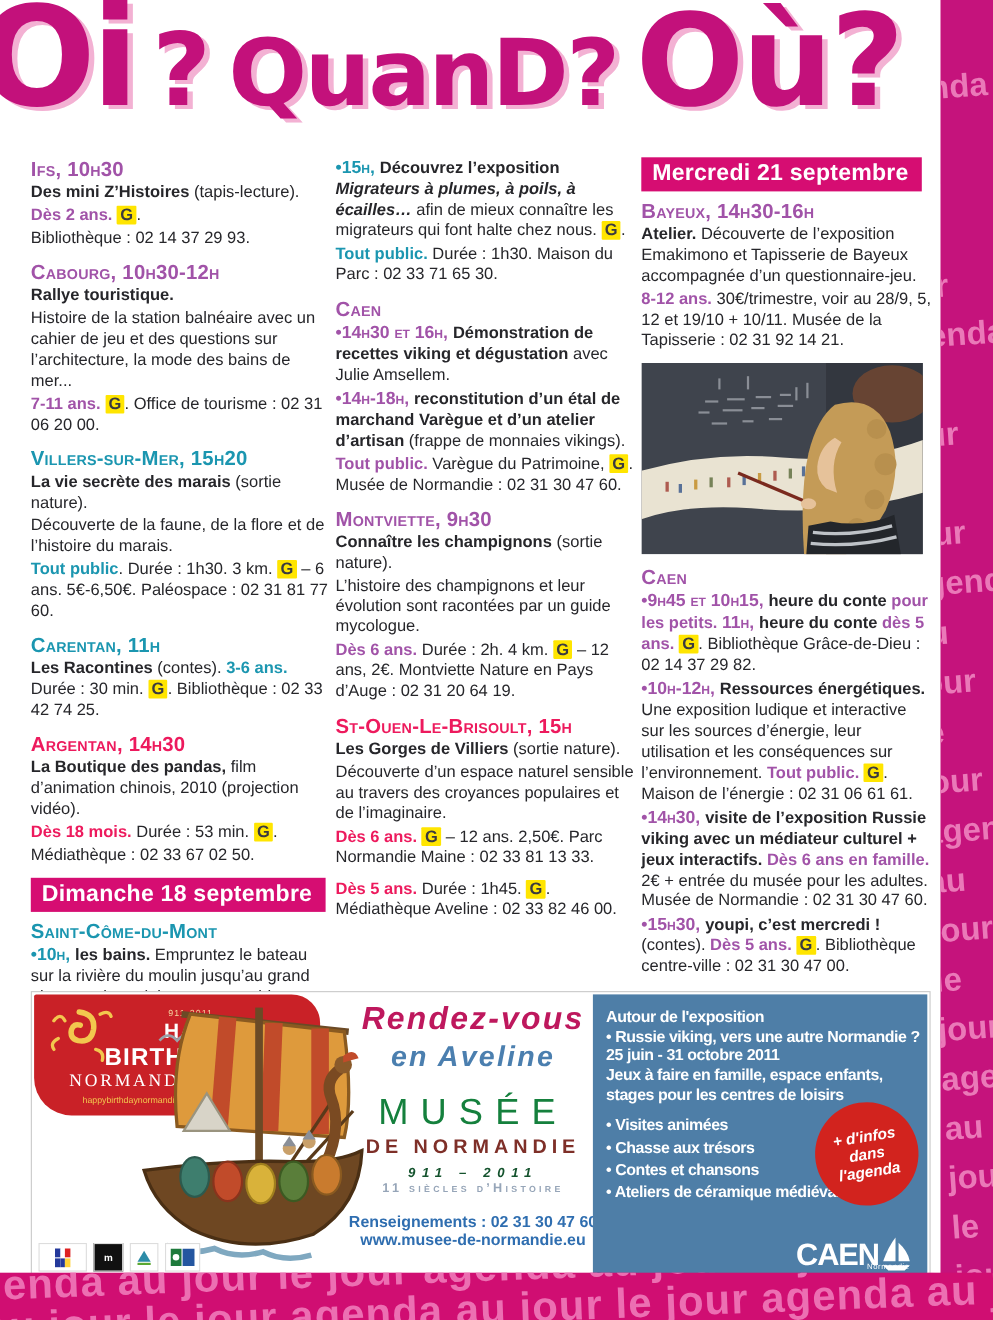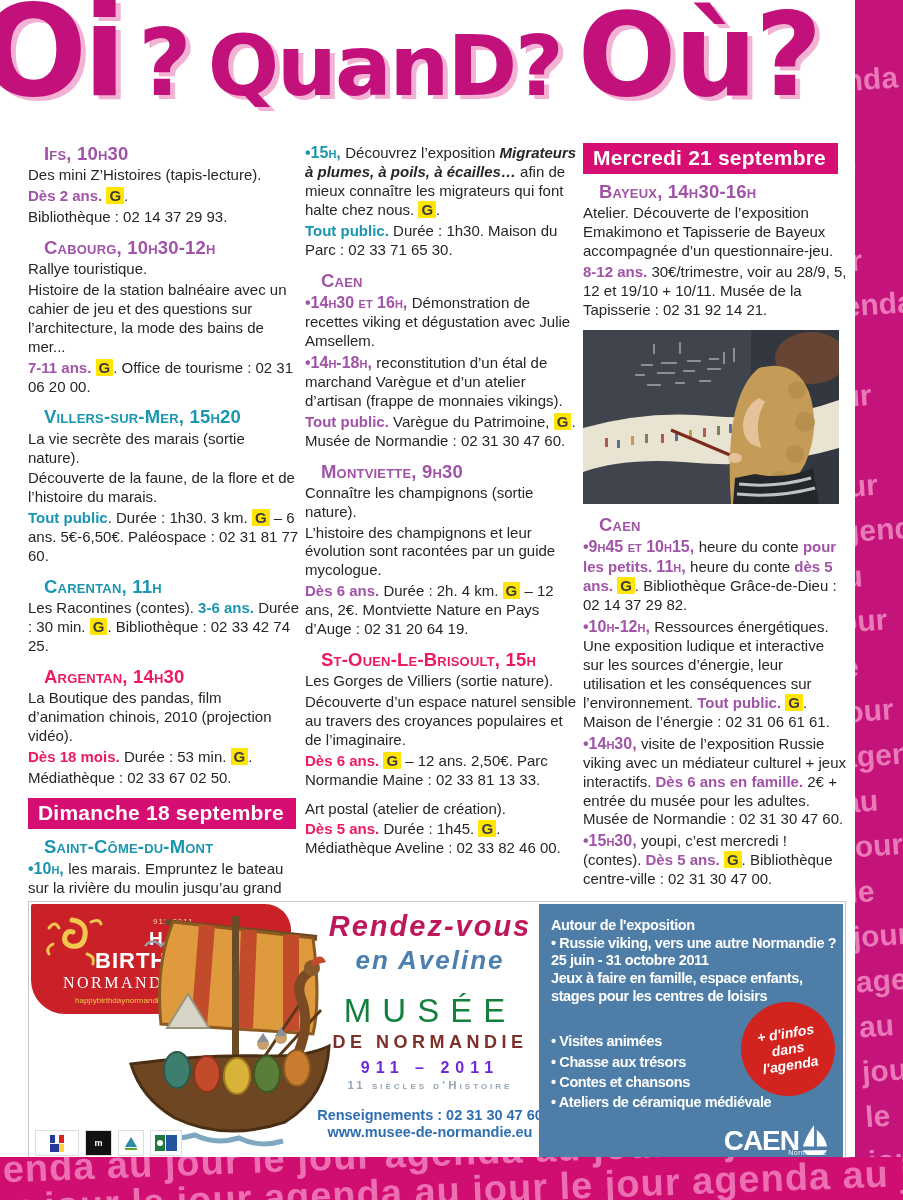--- a/index.html
+++ b/index.html
@@ -25,26 +25,26 @@
     color:#EA79B8;transform:rotate(-4deg);word-spacing:9999px;}
   
   .content{position:absolute;left:28px;top:143px;width:820px;}
   .col{position:absolute;top:0;}
   .col[data-col="0"]{left:0;width:272px;}
   .col[data-col="1"]{left:277px;width:272px;}
   .col[data-col="2"]{left:555px;width:264px;}
   .section{margin:0 0 10px 0;}
   .banner{display:inline-block;background:#D60D72;color:#fff;font-weight:bold;font-size:21px;
     padding:3px 12px 4px 10px;margin:0 0 7px 0;letter-spacing:0.2px;}
-  .hd{margin:0 0 2px 16px;font-size:18.5px;font-weight:bold;font-variant:small-caps;letter-spacing:0.2px;line-height:1.15;}
+  .hd{margin:0 0 2px 0;font-size:18.5px;font-weight:bold;font-variant:small-caps;letter-spacing:0.2px;line-height:1.15;}
   .hd.purple{color:#A153A8;}
   .hd.teal{color:#1B96B0;}
   .hd.red{color:#ED1A5D;}
   .para{margin:0 0 2px 0;font-size:15px;line-height:1.26;}
-  .rb{font-weight:normal;}
+  .rb{font-weight:bold;}
   .rbi{font-weight:bold;font-style:italic;}
   .rp{font-weight:bold;color:#A153A8;}
   .rt{font-weight:bold;color:#1B96B0;}
   .rr{font-weight:bold;color:#ED1A5D;}
   .rpb{font-weight:bold;color:#A153A8;font-variant:small-caps;font-size:16px;}
   .rtb{font-weight:bold;color:#1B96B0;font-variant:small-caps;font-size:16px;}
   .rg{background:#FFE500;font-weight:bold;color:#3a3a40;padding:0 3px;border-radius:1px;}
   .photo{width:256px;height:174px;margin:6px 0 6px 0;overflow:hidden;}
   
   .ad{position:absolute;left:28px;top:901px;width:818px;height:261px;background:#fff;
@@ -57,36 +57,36 @@
   .badge-birthday{position:absolute;left:64px;top:44px;font-size:22px;font-weight:bold;letter-spacing:1px;}
   .badge-normandie{position:absolute;left:32px;top:70px;font-size:16px;font-family:"Liberation Serif",serif;
     letter-spacing:2.5px;}
   .badge-url{position:absolute;left:44px;top:92px;font-size:8px;color:#F2C74E;}
   .ad-ship{position:absolute;left:86px;top:4px;}
   .ad-mid{position:absolute;left:268px;top:8px;width:266px;text-align:center;}
   .rdv1{font-size:29px;color:#be185d;font-style:italic;font-weight:bold;letter-spacing:2px;}
   .rdv2{font-size:26px;color:#4B7FAF;font-style:italic;font-weight:bold;letter-spacing:2px;margin-top:2px;}
   .musee{font-size:33px;color:#15803d;letter-spacing:11px;margin-top:16px;font-weight:500;}
   .denorm{font-size:18px;color:#7E2F28;letter-spacing:4.5px;font-weight:bold;margin-top:2px;}
-  .m-years{font-size:16px;color:#6d28d9;letter-spacing:6px;margin-top:6px;font-weight:bold;}
+  .m-years{font-size:12px;color:#14532d;letter-spacing:6px;margin-top:6px;font-weight:bold;font-style:italic;}
   .siecles{font-size:11.5px;color:#96A5B8;letter-spacing:3px;font-variant:small-caps;font-weight:bold;margin-top:2px;}
   .renseign{font-size:14.5px;color:#2F6EB0;font-weight:bold;margin-top:16px;}
   .website{font-size:14.5px;color:#2F6EB0;font-weight:bold;margin-top:1px;}
   .ad-logos{position:absolute;left:6px;bottom:5px;display:flex;gap:6px;align-items:center;}
   .logo-box{height:24px;border:1px solid #ddd;background:#fff;display:flex;align-items:center;justify-content:center;font-size:6px;color:#888;}
   .logo-flags{width:42px;flex-direction:column;gap:1px;}
   .flag{width:14px;height:8px;display:flex;}
   .flag span{flex:1;}
   .logo-black{width:25px;background:#111;color:#fff;font-size:9px;font-weight:bold;}
   .logo-teal{width:24px;}
   .logo-green{width:30px;}
   .ad-blue{position:absolute;right:2px;top:2px;width:304px;height:257px;background:#4E7EA7;color:#fff;
     box-sizing:border-box;padding:13px 10px 10px 12px;overflow:hidden;}
   .blue-line{font-size:14.5px;font-weight:bold;line-height:1.22;letter-spacing:-0.4px;white-space:nowrap;}
-  .blue-bullets{margin-top:26px;}
+  .blue-bullets{margin-top:8px;}
   .blue-bullets .blue-line{line-height:1.4;}
   .info-circle{position:absolute;right:8px;top:98px;width:94px;height:94px;border-radius:50%;
     background:#D2231E;transform:rotate(-9deg);display:flex;flex-direction:column;align-items:center;
     justify-content:center;text-align:center;}
   .circle-line{font-size:14px;font-weight:bold;font-style:italic;line-height:1.15;color:#fff;}
   .caen-logo{position:absolute;right:14px;bottom:6px;display:flex;align-items:flex-end;gap:2px;}
   .caen-word{font-size:28px;font-weight:bold;letter-spacing:-1px;line-height:1;}
   .caen-sail{position:relative;top:2px;}
   .caen-normandie{position:absolute;right:2px;bottom:-1px;font-size:7px;letter-spacing:0.5px;}
   
@@ -137,21 +137,21 @@
       <div class="section">
         <h3 class="hd teal">Carentan, 11h</h3>
         <p class="para"><span class="rb">Les Racontines </span><span>(contes). </span><span class="rt">3-6 ans.</span><span> Durée : 30 min. </span><span class="rg">G</span><span>. Bibliothèque : 02 33 42 74 25.</span></p>
       </div>
       <div class="section">
         <h3 class="hd red">Argentan, 14h30</h3>
         <p class="para"><span class="rb">La Boutique des pandas, </span><span>film d’animation chinois, 2010 (projection vidéo).</span></p>
         <p class="para"><span class="rr">Dès 18 mois.</span><span> Durée : 53 min. </span><span class="rg">G</span><span>.</span></p>
         <p class="para"><span>Médiathèque : 02 33 67 02 50.</span></p>
       </div>
-      <div class="section"><div class="banner">Dimanche 18 septembre</div><br><h3 class="hd teal">Saint-Côme-du-Mont</h3><p class="para"><span class="rtb">•10h, </span><span class="rb">les marais. </span><span>Empruntez le bateau sur la rivière du moulin jusqu’au grand observatoire et laissez-vous guider et raconter ces lieux méconnus. 5€-6€.</span></p></div>
+      <div class="section"><div class="banner">Dimanche 18 septembre</div><br><h3 class="hd teal">Saint-Côme-du-Mont</h3><p class="para"><span class="rtb">•10h, </span><span class="rb">les bains. </span><span>Empruntez le bateau sur la rivière du moulin jusqu’au grand observatoire et laissez-vous guider et raconter ces lieux méconnus. 5€-6€.</span></p></div>
     </div>
   <div class="col" data-col="1">
       <div class="section">
         <p class="para"><span class="rtb">•15h, </span><span class="rb">Découvrez l’exposition </span><span class="rbi">Migrateurs à plumes, à poils, à écailles… </span><span>afin de mieux connaître les migrateurs qui font halte chez nous. </span><span class="rg">G</span><span>.</span></p>
         <p class="para"><span class="rt">Tout public.</span><span> Durée : 1h30. Maison du Parc : 02 33 71 65 30.</span></p>
       </div>
       <div class="section">
         <h3 class="hd purple">Caen</h3>
         <p class="para"><span class="rpb">•14h30 et 16h, </span><span class="rb">Démonstration de recettes viking et dégustation </span><span>avec Julie Amsellem.</span></p>
         <p class="para"><span class="rpb">•14h-18h, </span><span class="rb">reconstitution d’un étal de marchand Varègue et d’un atelier d’artisan </span><span>(frappe de monnaies vikings).</span></p>
@@ -163,21 +163,20 @@
         <p class="para"><span>L’histoire des champignons et leur évolution sont racontées par un guide mycologue.</span></p>
         <p class="para"><span class="rp">Dès 6 ans.</span><span> Durée : 2h. 4 km. </span><span class="rg">G</span><span> – 12 ans, 2€. Montviette Nature en Pays d’Auge : 02 31 20 64 19.</span></p>
       </div>
       <div class="section">
         <h3 class="hd red">St-Ouen-Le-Brisoult, 15h</h3>
         <p class="para"><span class="rb">Les Gorges de Villiers </span><span>(sortie nature).</span></p>
         <p class="para"><span>Découverte d’un espace naturel sensible au travers des croyances populaires et de l’imaginaire.</span></p>
         <p class="para"><span class="rr">Dès 6 ans. </span><span class="rg">G</span><span> – 12 ans. 2,50€. Parc Normandie Maine : 02 33 81 13 33.</span></p>
       </div>
       <div class="section">
-        <p class="para"><span class="rb">Art postal </span><span>(atelier de création).</span></p>
         <p class="para"><span class="rr">Dès 5 ans.</span><span> Durée : 1h45. </span><span class="rg">G</span><span>. Médiathèque Aveline : 02 33 82 46 00.</span></p>
       </div>
     </div>
   <div class="col" data-col="2">
       <div class="section"><div class="banner">Mercredi 21 septembre</div><br><h3 class="hd purple">Bayeux, 14h30-16h</h3><p class="para"><span class="rb">Atelier. </span><span>Découverte de l’exposition Emakimono et Tapisserie de Bayeux accompagnée d’un questionnaire-jeu.</span></p><p class="para"><span class="rp">8-12 ans.</span><span> 30€/trimestre, voir au 28/9, 5, 12 et 19/10 + 10/11. Musée de la Tapisserie : 02 31 92 14 21.</span></p></div>
       <div class="section">
   <div class="photo">
     <svg width="256" height="174" viewBox="0 0 256 174">
       <rect width="256" height="174" fill="#3F444D"></rect>
       <rect x="168" width="88" height="174" fill="#33373F"></rect>

